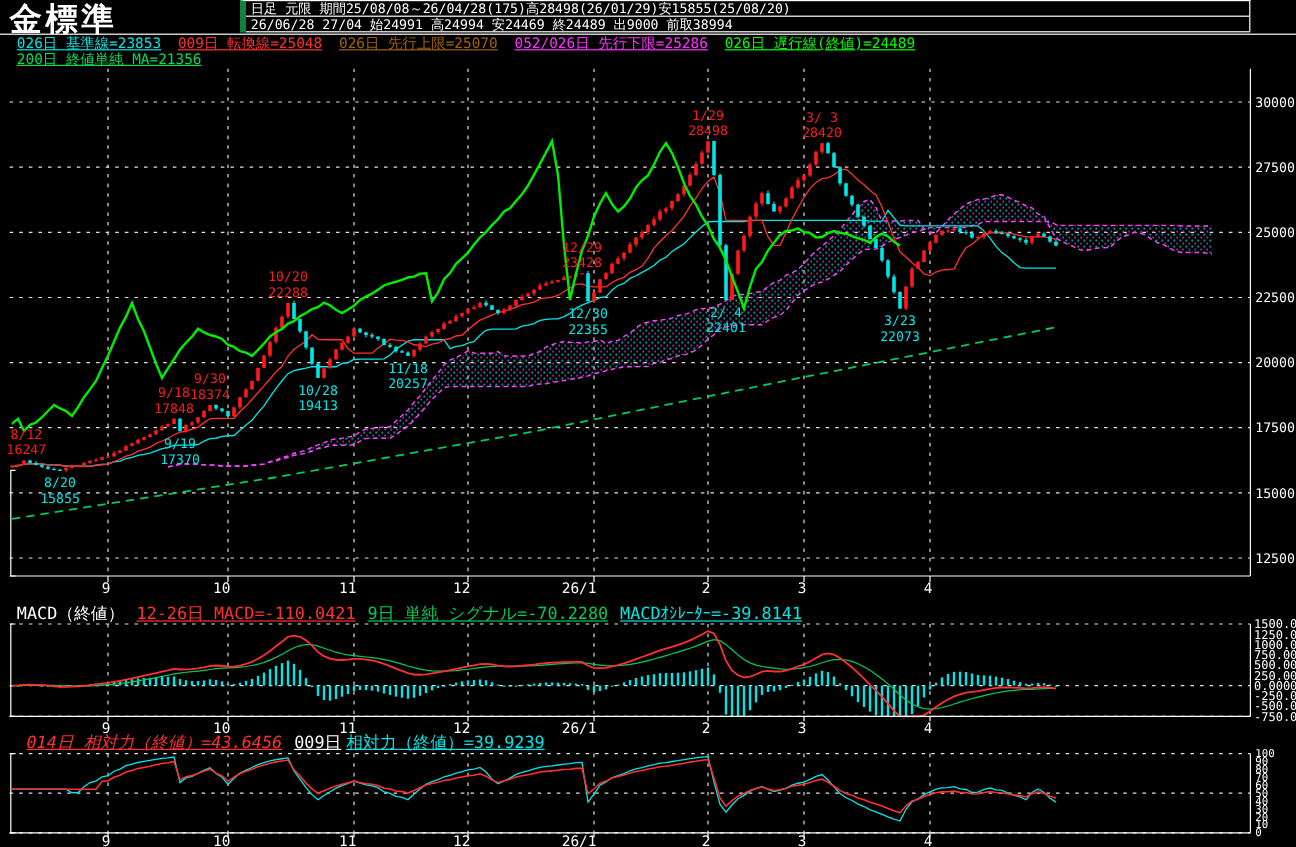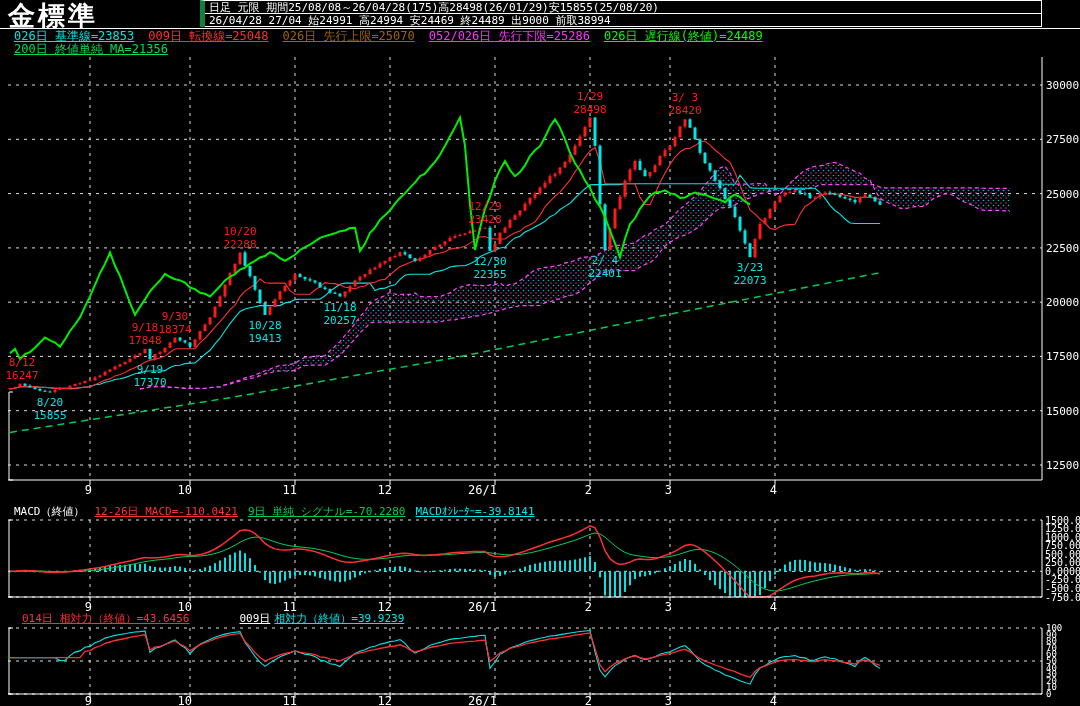--- a/index.html
+++ b/index.html
@@ -5,35 +5,35 @@
   *{margin:0;padding:0;box-sizing:border-box}
   html,body{background:#000;}
   body{width:1080px;height:706px;overflow:hidden;font-family:"DejaVu Sans Mono","Liberation Mono",monospace;}
   .screen{position:absolute;top:0;left:0;width:1078px;height:706px;background:#000;color:#fff;}
   .title{position:absolute;left:8px;top:-2px;font-size:27px;font-weight:bold;letter-spacing:3px;color:#fff;white-space:nowrap;}
   .infobox{position:absolute;left:200px;top:0;width:842px;border-top:1px solid #fff;border-left:5px solid #15803d;border-right:1px solid #fff;}
   .inforow{height:13px;line-height:13px;font-size:11px;white-space:nowrap;padding-left:4px;border-bottom:1px solid #fff;color:#fff;letter-spacing:0px;overflow:hidden;}
   .hline{position:absolute;left:0;top:28px;width:1080px;border-top:1px solid #fff;}
   .legendrow{position:absolute;left:14px;font-size:12px;white-space:nowrap;line-height:13px;}
   .legendrow span{margin-right:14px;text-decoration:underline;}
-  .panel-legend{position:absolute;font-size:11px;line-height:12px;white-space:nowrap;z-index:3;}
+  .panel-legend{position:absolute;font-size:14px;line-height:12px;white-space:nowrap;z-index:3;}
   .panel-legend .u{text-decoration:underline;}
   .panel-legend span{margin-right:10px;}
   svg{position:absolute;left:0;display:block;}
   text{font-family:"DejaVu Sans Mono","Liberation Mono",monospace;}
 </style>
 </head>
 <body>
 
 <div class="screen">
   <div class="title">金標準</div>
 
   <div class="infobox">
     <div class="inforow">日足 元限 期間25/08/08～26/04/28(175)高28498(26/01/29)安15855(25/08/20)</div>
-    <div class="inforow">26/04/28 27/04 始24991 高24994 安24469 終24489 出9000 前取38994</div>
+    <div class="inforow">26/06/28 27/04 始24991 高24994 安24469 終24489 出9000 前取38994</div>
   </div>
   <div class="hline"></div>
 
   <div class="legendrow" style="top:30px">
     <span style="color: rgb(0, 230, 230);">026日 基準線=23853</span><span style="color: rgb(255, 48, 48);">009日 転換線=25048</span><span style="color: #a16207;">026日 先行上限=25070</span><span style="color: rgb(255, 48, 255);">052/026日 先行下限=25286</span><span style="color: rgb(0, 255, 0); margin-top: 36px;">026日 遅行線(終値)=24489</span>
   </div>
   <div class="legendrow" style="top:43px">
     <span style="color: rgb(0, 221, 85); text-align: center;">200日 終値単純 MA=21356</span>
   </div>
 
@@ -737,21 +737,21 @@
         <line x1="590" y1="92" x2="590" y2="96" stroke="#fff"></line>
         <text x="592" y="106" fill="#fff" font-size="12" text-anchor="end">2</text>
         <line x1="670" y1="92" x2="670" y2="96" stroke="#fff"></line>
         <text x="672" y="106" fill="#fff" font-size="12" text-anchor="end">3</text>
         <line x1="775" y1="92" x2="775" y2="96" stroke="#fff"></line>
         <text x="777" y="106" fill="#fff" font-size="12" text-anchor="end">4</text>
       </g>
     </svg>
 
   <div class="panel-legend" style="top:613px;left:22px">
-    <span class="u" style="color: rgb(255, 48, 48);">014日 相対力（終値）=43.6456</span><span class="u" style="margin-right: 4px; color: rgb(255, 255, 255); margin-left: 40px;">009日</span><span class="u" style="color: rgb(0, 230, 230); margin-top: 24px;">相対力（終値）=39.9239</span>
+    <span class="u" style="color: rgb(255, 48, 48); font-style: italic;">014日 相対力（終値）=43.6456</span><span class="u" style="margin-right: 4px; color: rgb(255, 255, 255);">009日</span><span class="u" style="color: rgb(0, 230, 230); margin-top: 24px;">相対力（終値）=39.9239</span>
   </div>
   <svg id="rsi-svg" width="1080" height="82" style="top:624px">
       <rect x="8" y="4" width="1034" height="66" fill="#000"></rect>
       <g>
         <line x1="8" y1="4.0" x2="1042" y2="4.0" stroke="#e0e0e0" stroke-dasharray="3,5"></line>
         <line x1="8" y1="37.0" x2="1042" y2="37.0" stroke="#e0e0e0" stroke-dasharray="3,5"></line>
         <line x1="8" y1="70.0" x2="1042" y2="70.0" stroke="#e0e0e0" stroke-dasharray="3,5"></line>
         <line x1="90" y1="4" x2="90" y2="70" stroke="#e0e0e0" stroke-dasharray="3,5"></line>
         <line x1="190" y1="4" x2="190" y2="70" stroke="#e0e0e0" stroke-dasharray="3,5"></line>
         <line x1="295" y1="4" x2="295" y2="70" stroke="#e0e0e0" stroke-dasharray="3,5"></line>

